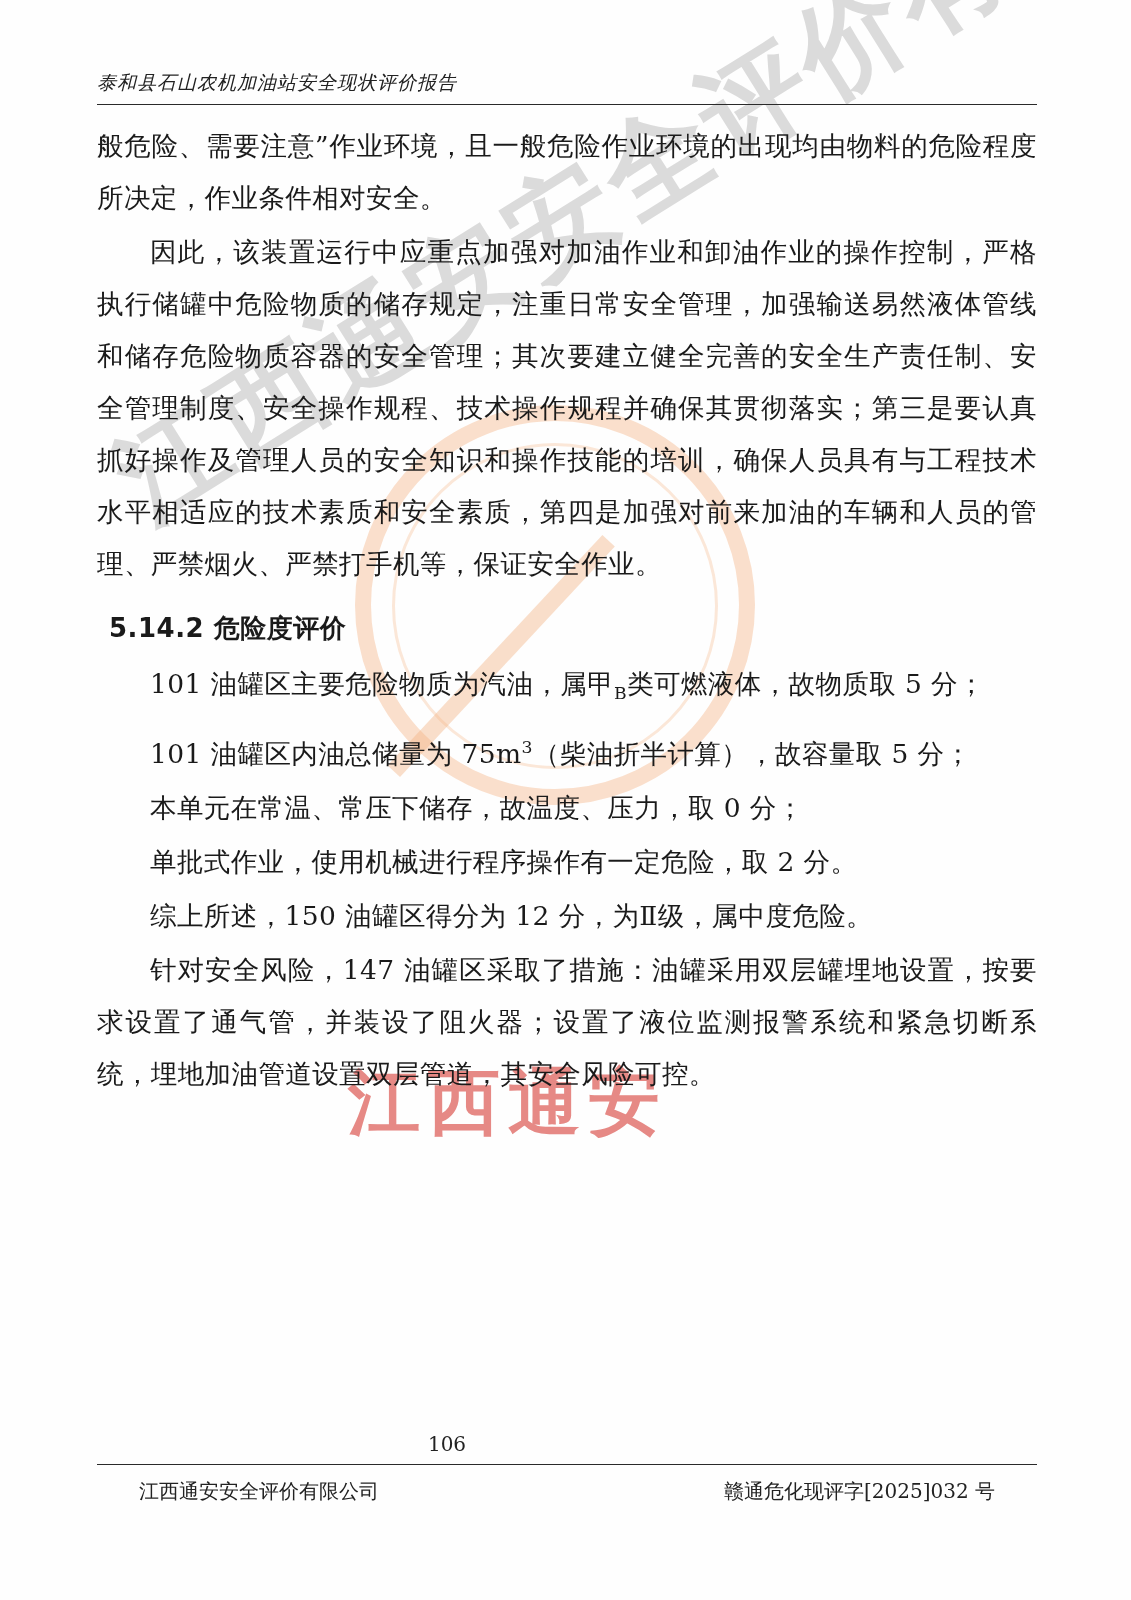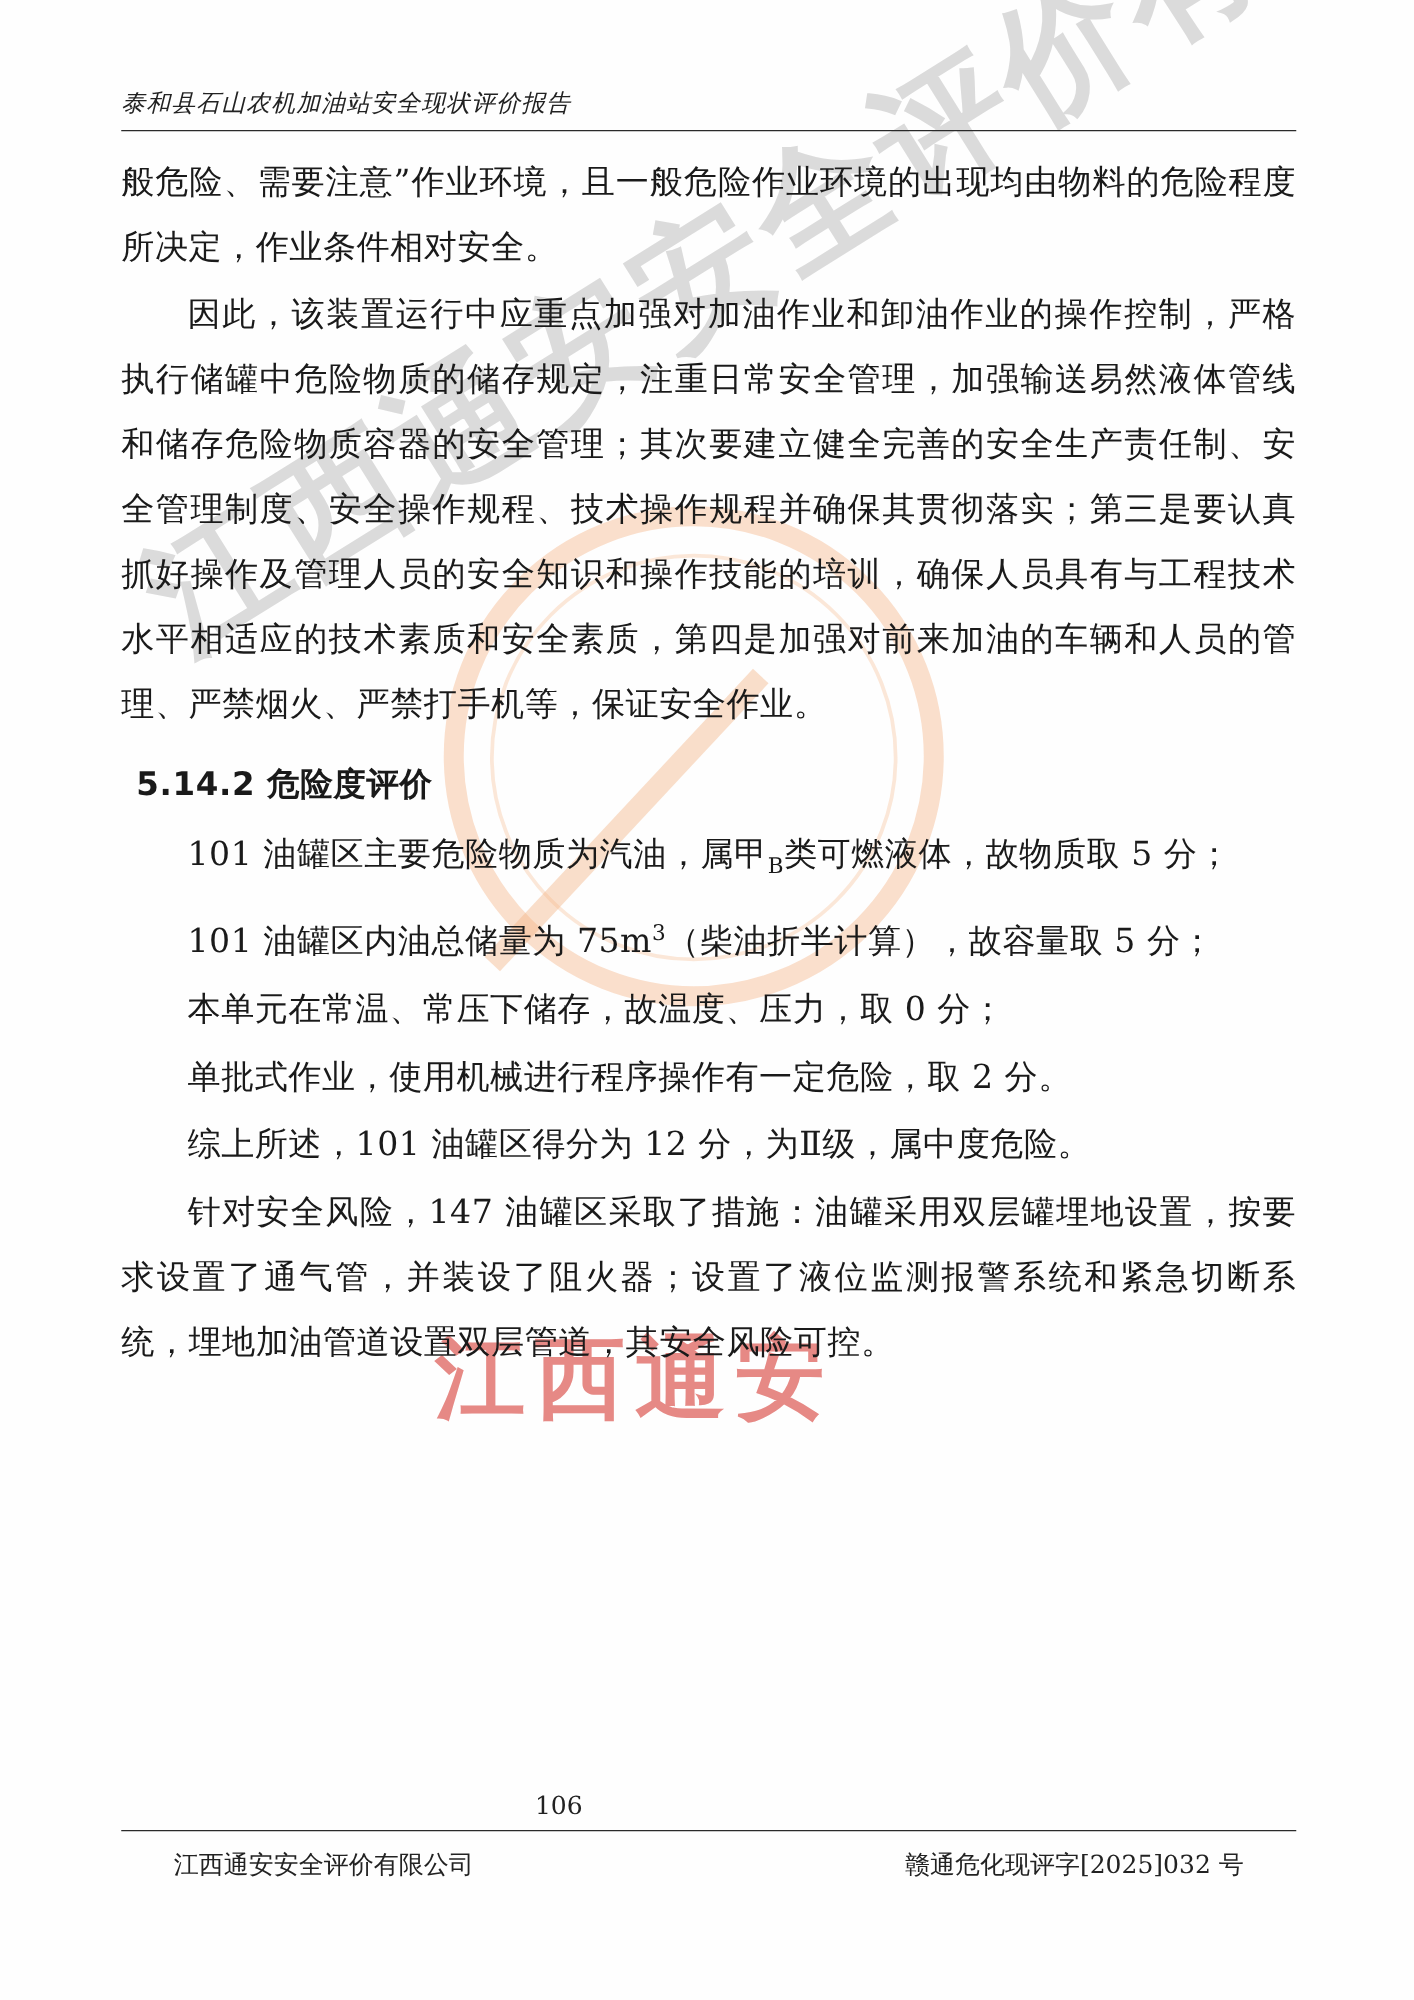--- a/index.html
+++ b/index.html
@@ -191,21 +191,21 @@
     <p class="para">般危险、需要注意”作业环境，且一般危险作业环境的出现均由物料的危险程度所决定，作业条件相对安全。</p>
 
     <p class="para indent">因此，该装置运行中应重点加强对加油作业和卸油作业的操作控制，严格执行储罐中危险物质的储存规定，注重日常安全管理，加强输送易然液体管线和储存危险物质容器的安全管理；其次要建立健全完善的安全生产责任制、安全管理制度、安全操作规程、技术操作规程并确保其贯彻落实；第三是要认真抓好操作及管理人员的安全知识和操作技能的培训，确保人员具有与工程技术水平相适应的技术素质和安全素质，第四是加强对前来加油的车辆和人员的管理、严禁烟火、严禁打手机等，保证安全作业。</p>
 
     <h2 class="sec">5.14.2 危险度评价</h2>
 
     <p class="para indent">101 油罐区主要危险物质为汽油，属甲<span class="sub">B</span>类可燃液体，故物质取 5 分；</p>
     <p class="para indent">101 油罐区内油总储量为 75m<span class="sup">3</span>（柴油折半计算），故容量取 5 分；</p>
     <p class="para indent">本单元在常温、常压下储存，故温度、压力，取 0 分；</p>
     <p class="para indent">单批式作业，使用机械进行程序操作有一定危险，取 2 分。</p>
-    <p class="para indent">综上所述，101 油罐区得分为 12 分，为Ⅱ级，属中度危险。</p>
+    <p class="para indent">综上所述，150 油罐区得分为 12 分，为Ⅱ级，属中度危险。</p>
 
     <p class="para indent">针对安全风险，147 油罐区采取了措施：油罐采用双层罐埋地设置，按要求设置了通气管，并装设了阻火器；设置了液位监测报警系统和紧急切断系统，埋地加油管道设置双层管道，其安全风险可控。</p>
   </div>
 
   <div class="page-number">106</div>
   <div class="footer-rule"></div>
   <div class="footer">
     <span class="footer-left">江西通安安全评价有限公司</span>
     <span class="footer-right">赣通危化现评字[2025]032 号</span>
   </div>

